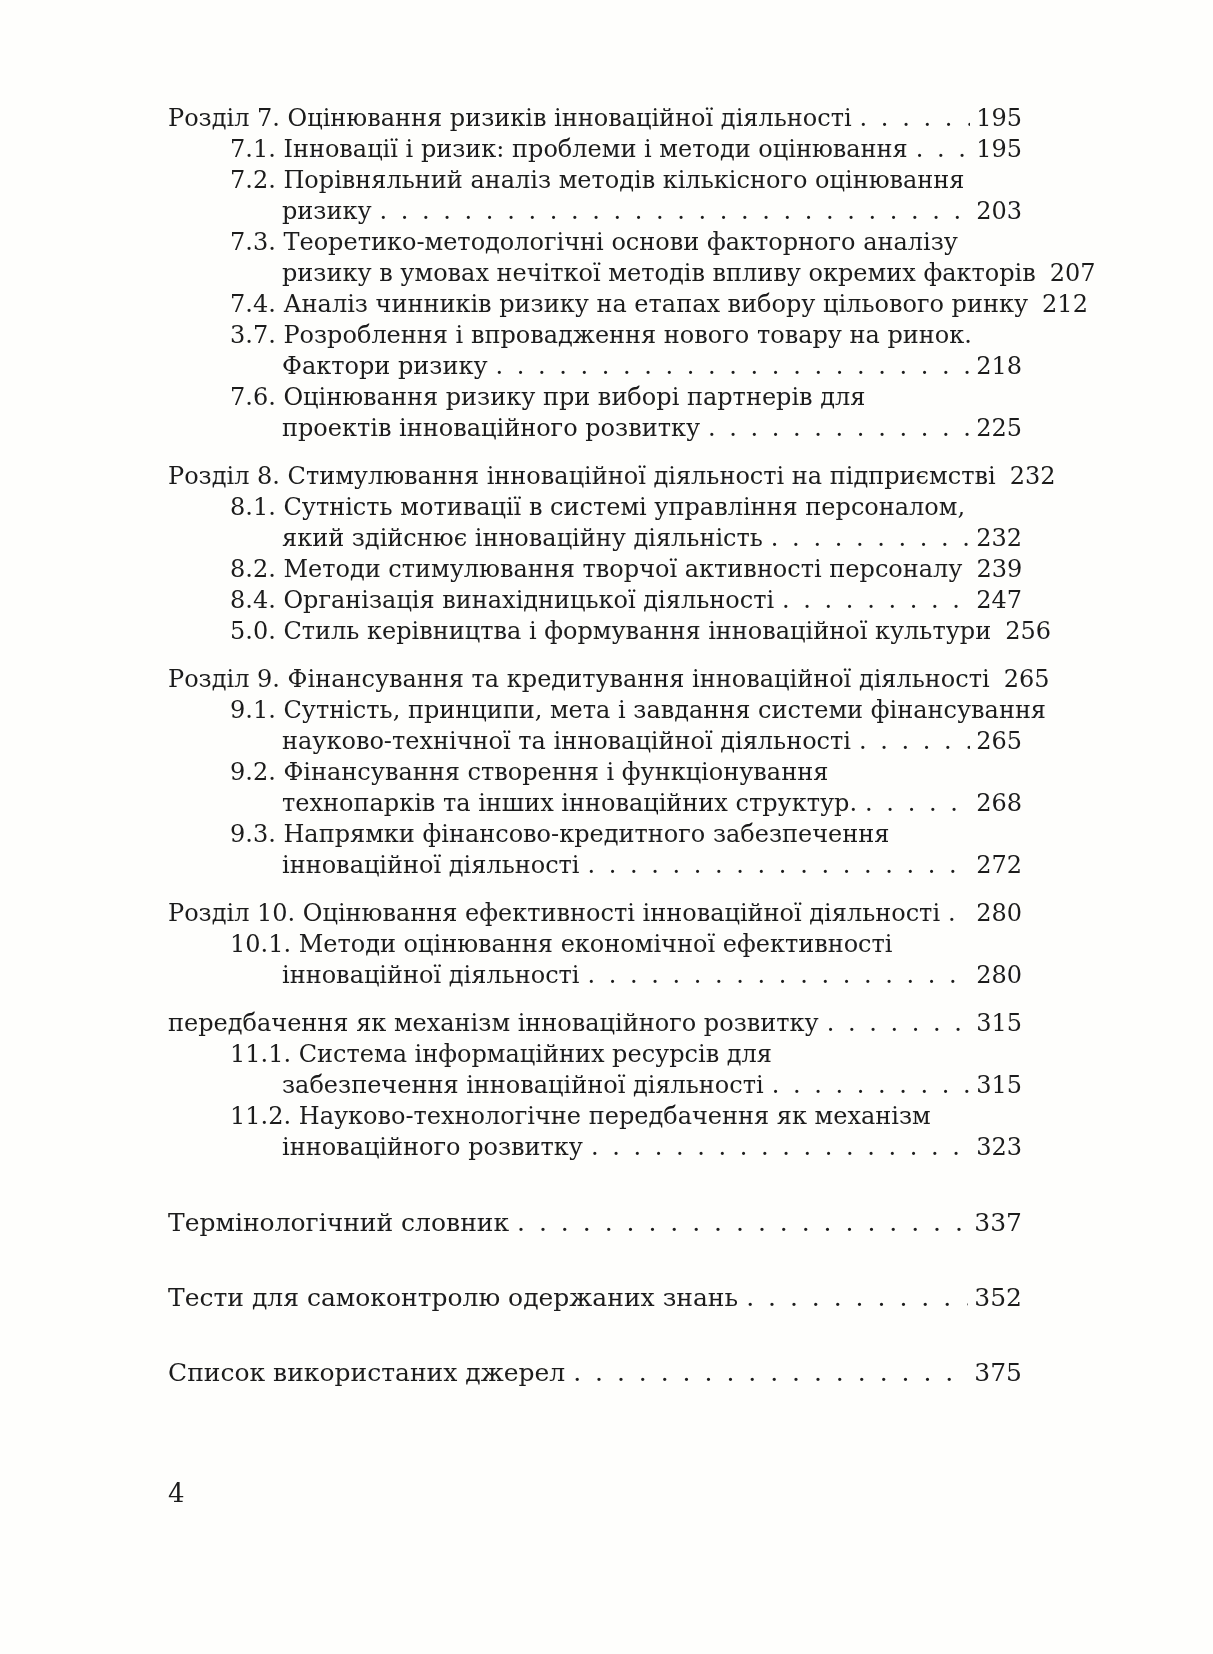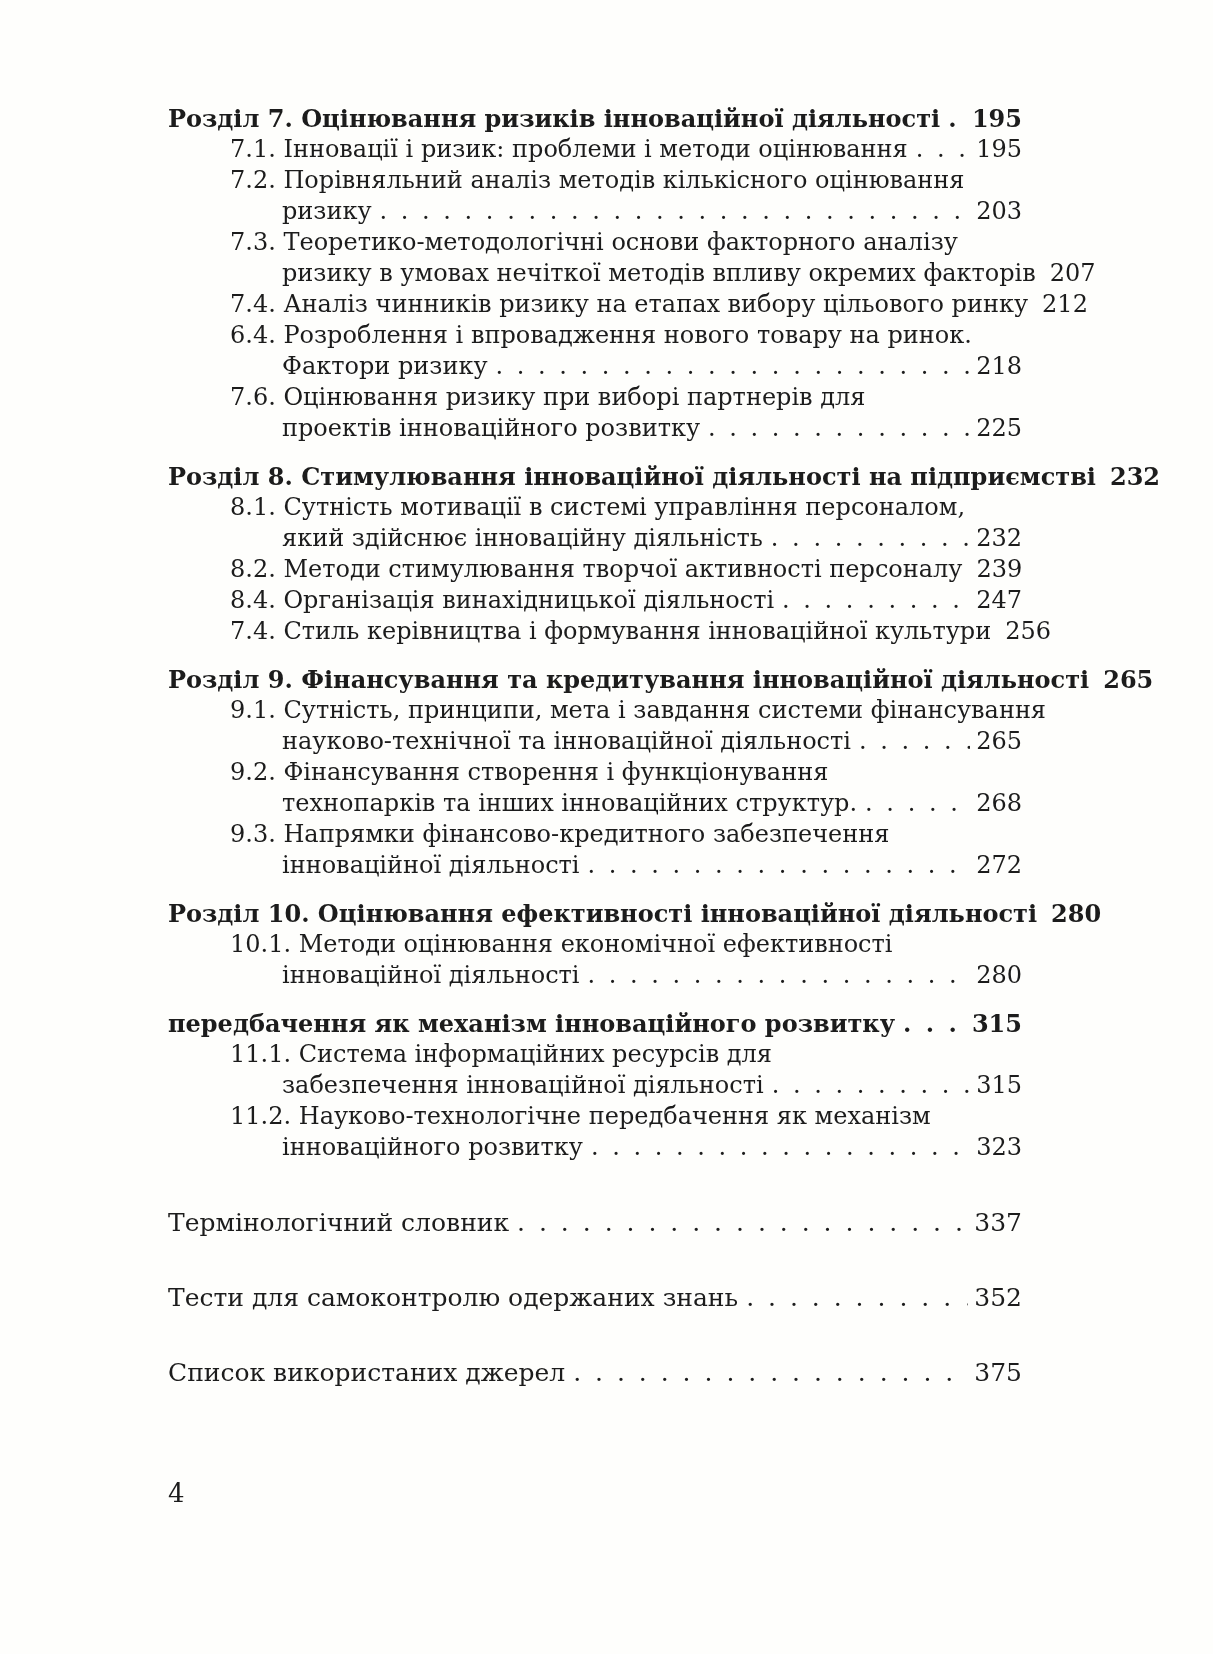--- a/index.html
+++ b/index.html
@@ -15,21 +15,21 @@
     font-family: "DejaVu Serif", "Liberation Serif", serif;
     color: #1c1c1c;
   }
   .toc {
     box-sizing: border-box;
     padding: 86px 191px 0 168px;
     font-size: 24px;
     line-height: 31px;
   }
   .entry { margin: 0; }
-  .entry.chapter { margin-top: 17px; font-weight: bold; }
+  .entry.chapter { margin-top: 17px; }
   .entry.backmatter {
     margin-top: 44px;
     font-weight: normal;
     font-size: 25px;
   }
   .line {
     display: flex;
     align-items: baseline;
   }
   .line .text {
@@ -100,21 +100,21 @@
     </div>
     <div class="entry section">
       <div class="line indent-1">
         <span class="text">7.4. Аналіз чинників ризику на етапах вибору цільового ринку</span>
         <span class="leader"></span>
         <span class="pagenum">212</span>
       </div>
     </div>
     <div class="entry section">
       <div class="line indent-1">
-        <span class="text">6.4. Розроблення і впровадження нового товару на ринок.</span>
+        <span class="text">3.7. Розроблення і впровадження нового товару на ринок.</span>
       </div>
       <div class="line indent-2">
         <span class="text">Фактори ризику</span>
         <span class="leader"></span>
         <span class="pagenum">218</span>
       </div>
     </div>
     <div class="entry section">
       <div class="line indent-1">
         <span class="text">7.6. Оцінювання ризику при виборі партнерів для</span>
@@ -151,21 +151,21 @@
     </div>
     <div class="entry section">
       <div class="line indent-1">
         <span class="text">8.4. Організація винахідницької діяльності</span>
         <span class="leader"></span>
         <span class="pagenum">247</span>
       </div>
     </div>
     <div class="entry section">
       <div class="line indent-1">
-        <span class="text">7.4. Стиль керівництва і формування інноваційної культури</span>
+        <span class="text">5.0. Стиль керівництва і формування інноваційної культури</span>
         <span class="leader"></span>
         <span class="pagenum">256</span>
       </div>
     </div>
     <div class="entry chapter">
       <div class="line indent-0">
         <span class="text">Розділ 9. Фінансування та кредитування інноваційної діяльності</span>
         <span class="leader"></span>
         <span class="pagenum">265</span>
       </div>

